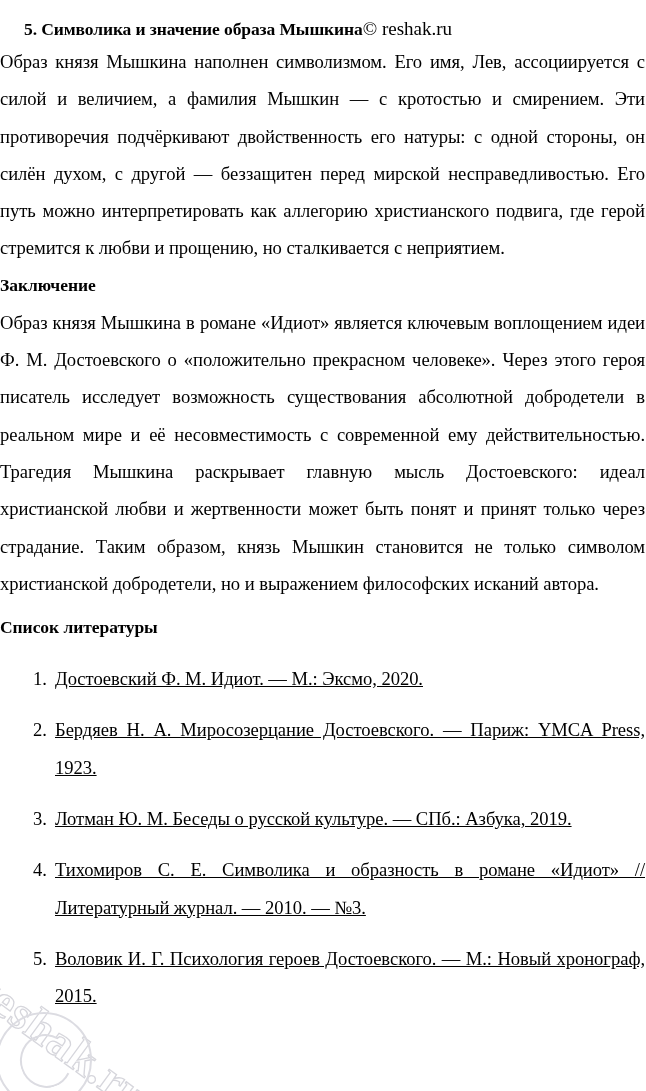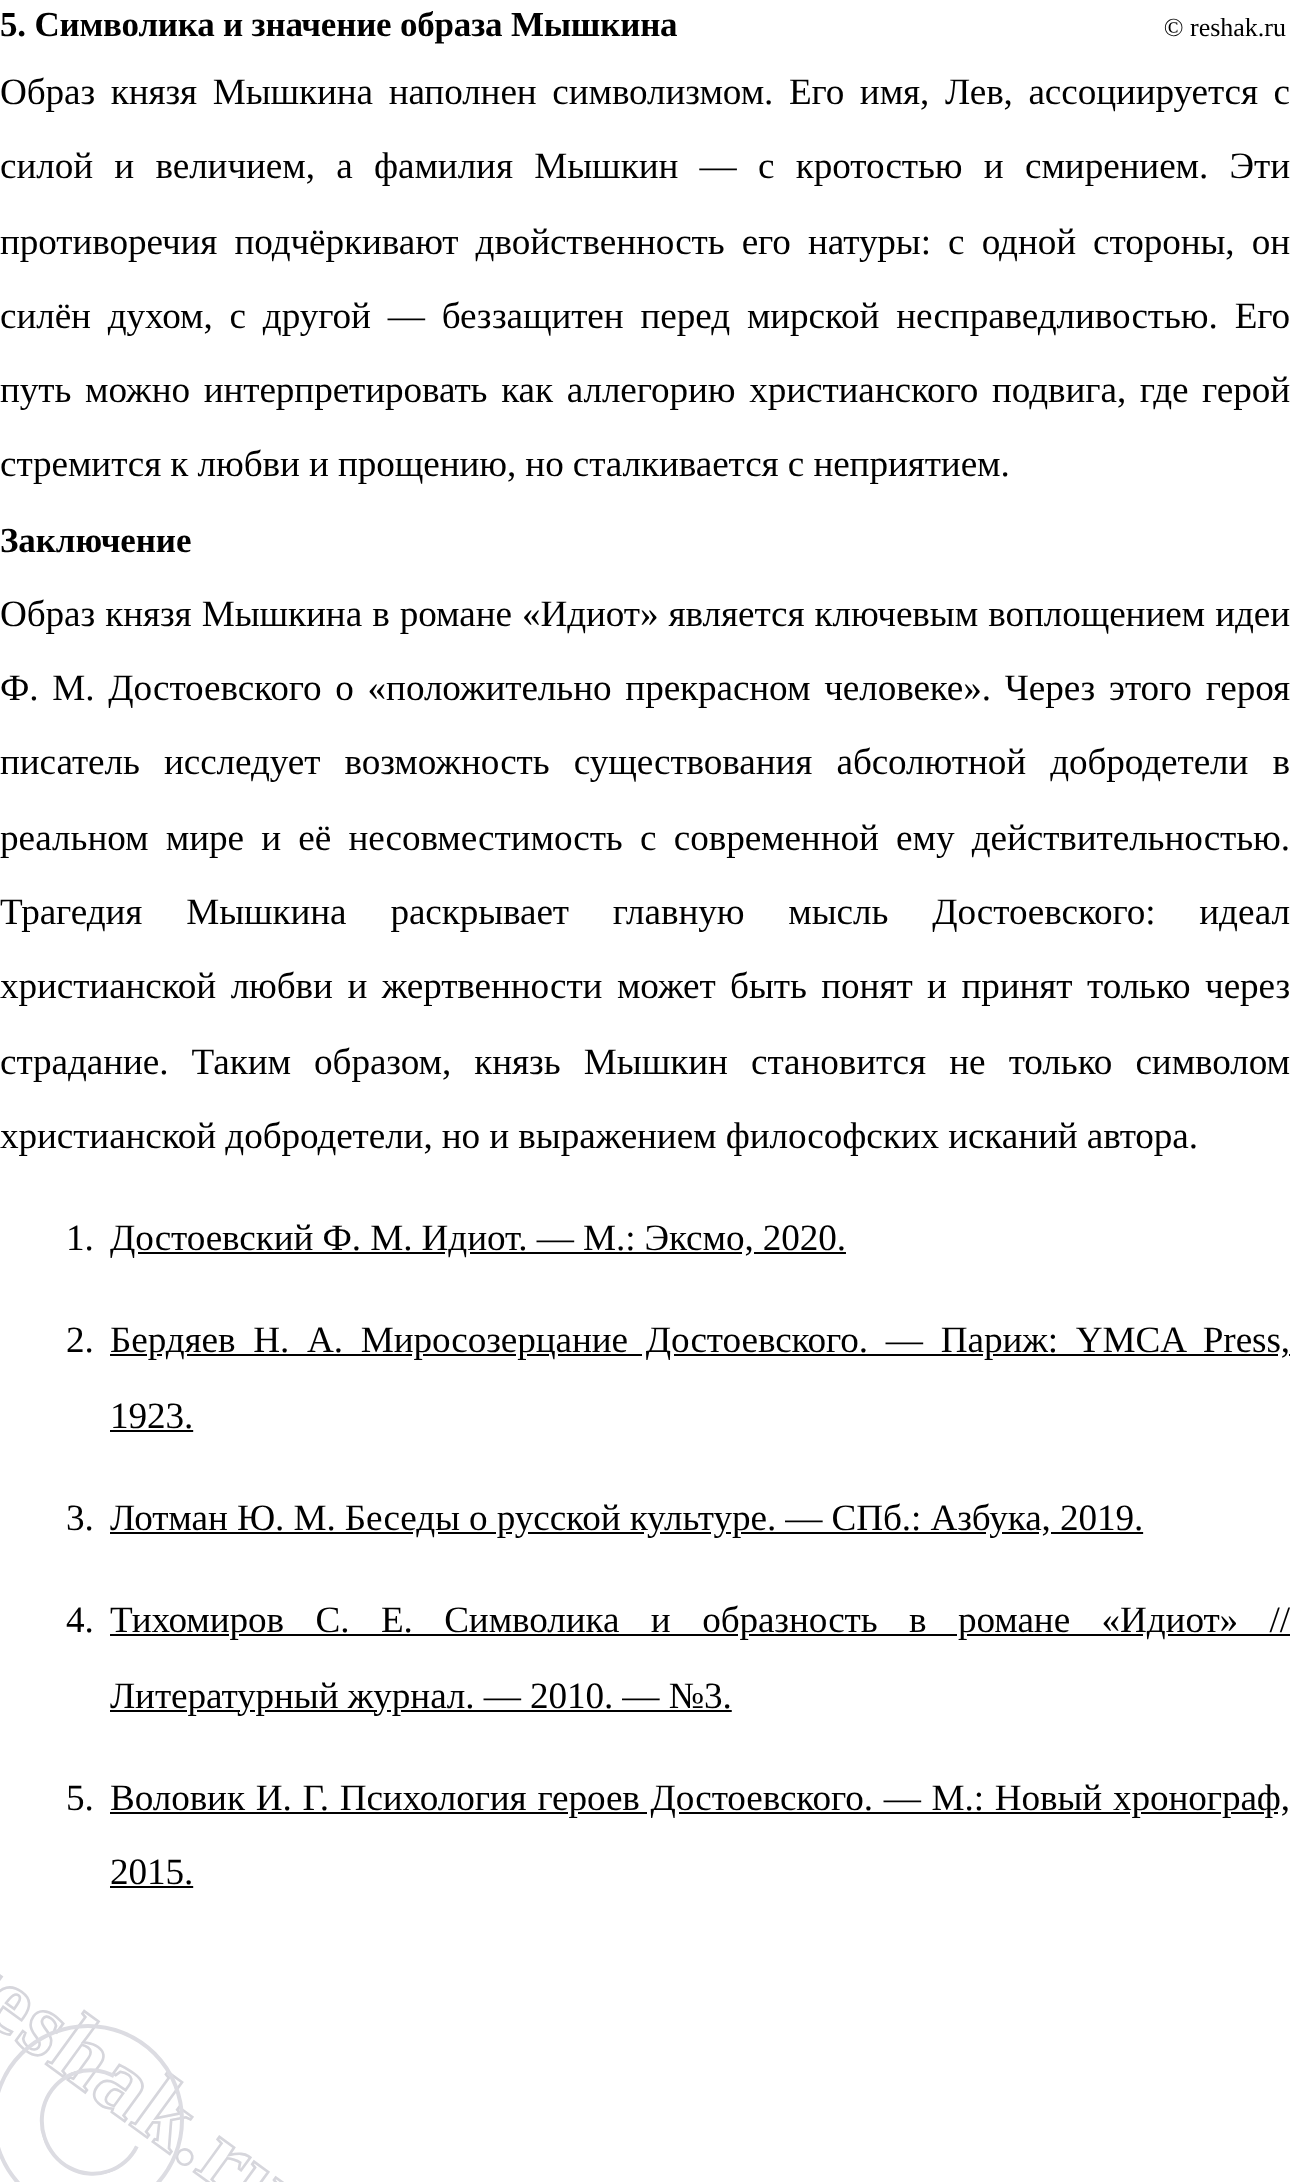--- a/index.html
+++ b/index.html
@@ -72,35 +72,35 @@
   
   .content {
     position: relative;
     z-index: 2;
     padding: 0 1px 0 0;
   }
 
   .head-row {
     display: flex;
     align-items: baseline;
-    justify-content: space-between;
-    padding-top: 1px;
+    padding-top: 18px;
+    margin-left: 24px;
   }
 
   h2.section-heading {
     margin: 0;
     font-size: 17.5px;
     font-weight: 700;
     line-height: 22px;
     letter-spacing: -0.1px;
     white-space: nowrap;
   }
 
   .copyright {
-    font-size: 13px;
+    font-size: 19px;
     line-height: 22px;
     font-weight: 400;
     white-space: nowrap;
     padding-right: 2px;
   }
 
   p.body-par {
     margin: 0;
     font-size: 18.6px;
     line-height: 37.3px;
@@ -166,20 +166,21 @@
       <h2 class="section-heading">5. Символика и значение образа Мышкина</h2>
       <span class="copyright">© reshak.ru</span>
     </div>
 
     <p class="body-par first">Образ князя Мышкина наполнен символизмом. Его имя, Лев, ассоциируется с силой и величием, а фамилия Мышкин — с кротостью и смирением. Эти противоречия подчёркивают двойственность его натуры: с одной стороны, он силён духом, с другой — беззащитен перед мирской несправедливостью. Его путь можно интерпретировать как аллегорию христианского подвига, где герой стремится к любви и прощению, но сталкивается с неприятием.</p>
 
     <h3 class="sub-heading conclusion">Заключение</h3>
 
     <p class="body-par">Образ князя Мышкина в романе «Идиот» является ключевым воплощением идеи Ф. М. Достоевского о «положительно прекрасном человеке». Через этого героя писатель исследует возможность существования абсолютной добродетели в реальном мире и её несовместимость с современной ему действительностью. Трагедия Мышкина раскрывает главную мысль Достоевского: идеал христианской любви и жертвенности может быть понят и принят только через страдание. Таким образом, князь Мышкин становится не только символом христианской добродетели, но и выражением философских исканий автора.</p>
 
+    <h3 class="sub-heading refs">Список литературы</h3>
 
     <ol class="references">
       <li class="single">Достоевский Ф. М. Идиот. — М.: Эксмо, 2020.</li>
       <li>Бердяев Н. А. Миросозерцание Достоевского. — Париж: YMCA Press, 1923.</li>
       <li class="single">Лотман Ю. М. Беседы о русской культуре. — СПб.: Азбука, 2019.</li>
       <li>Тихомиров С. Е. Символика и образность в романе «Идиот» // Литературный журнал. — 2010. — №3.</li>
       <li>Воловик И. Г. Психология героев Достоевского. — М.: Новый хронограф, 2015.</li>
     </ol>
 
   </div>

